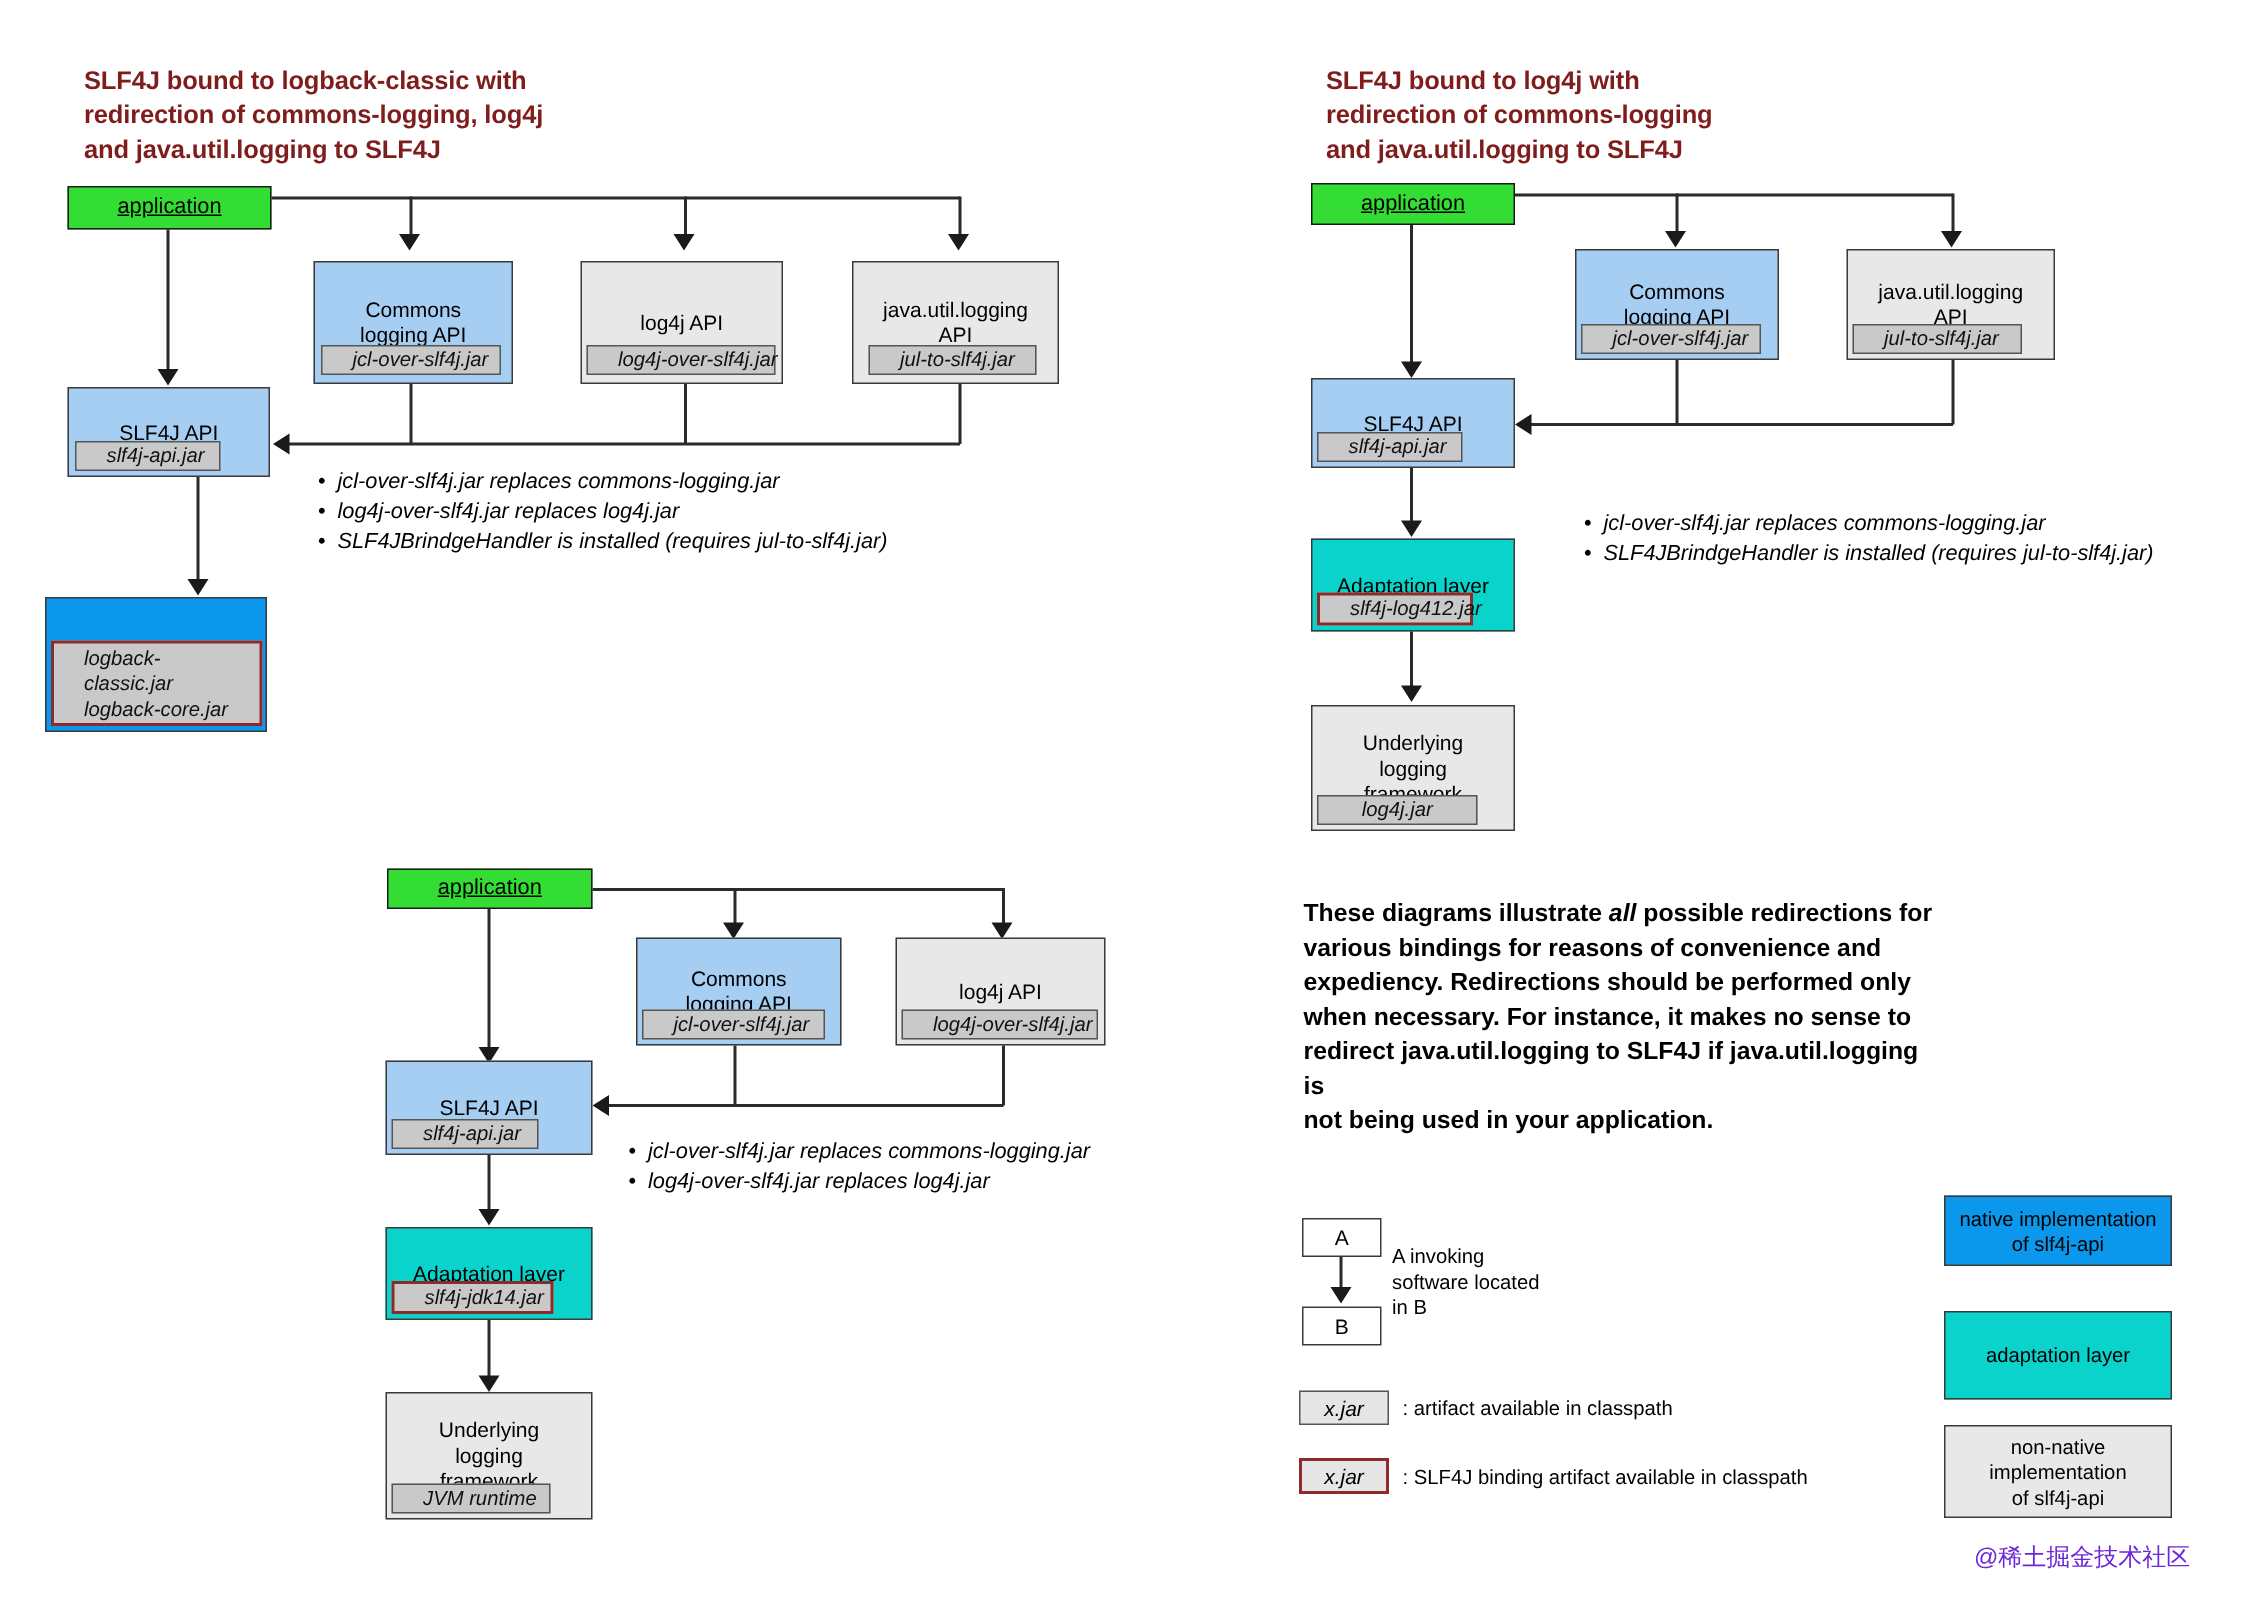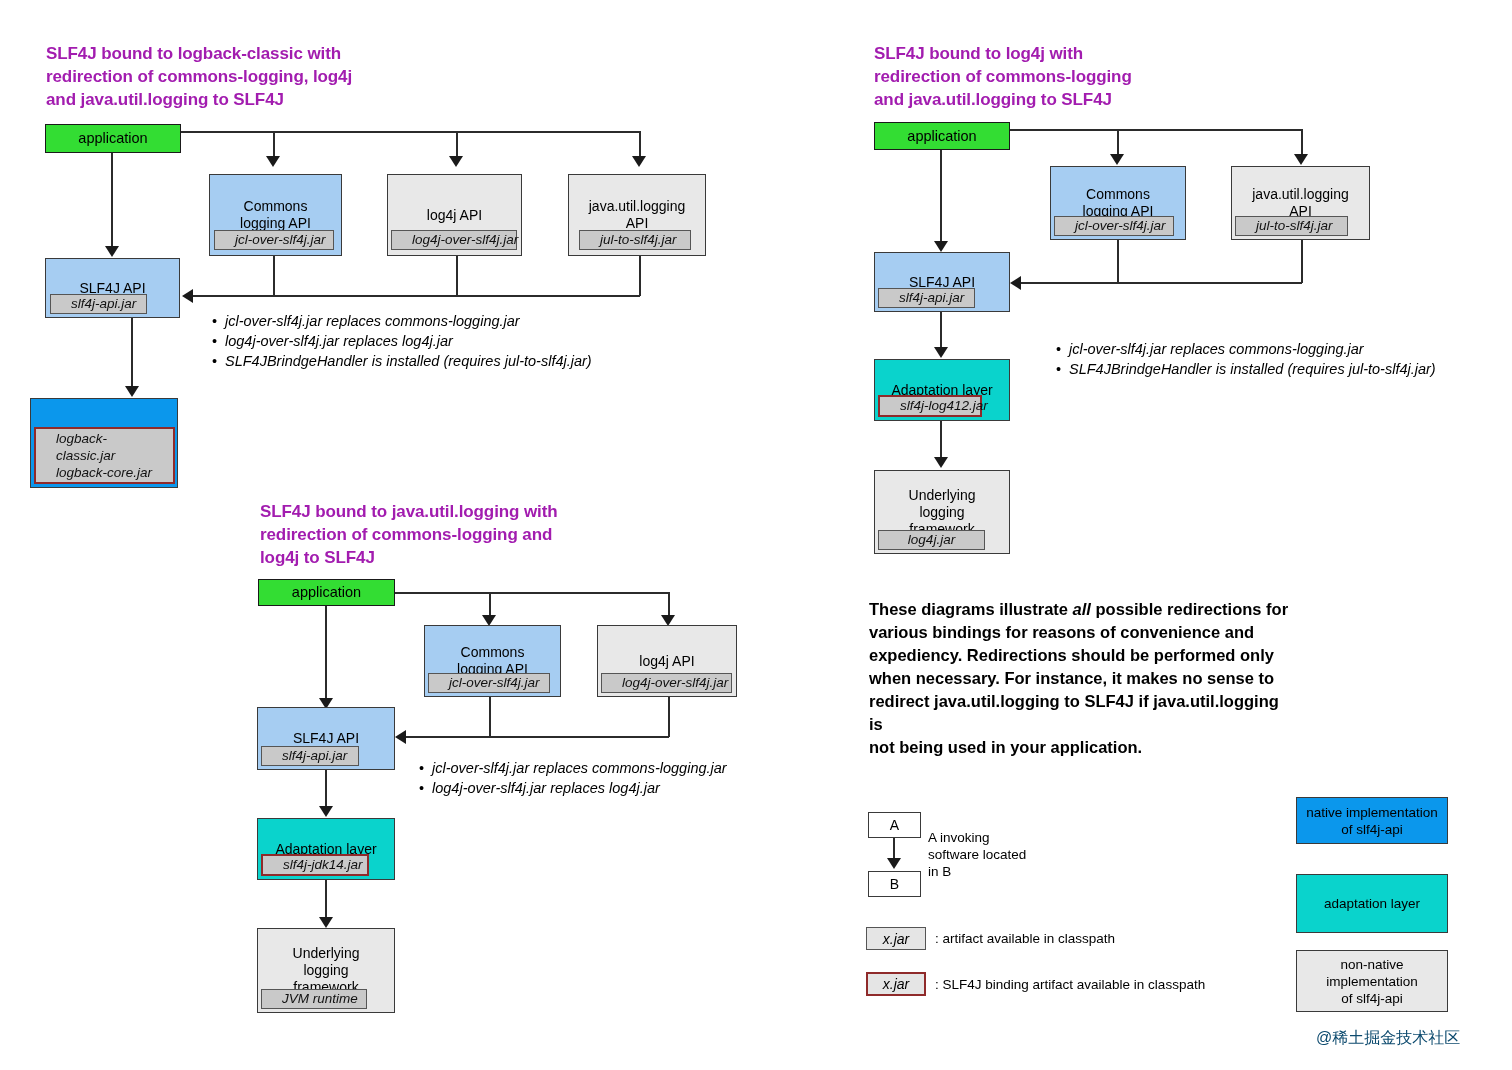--- a/index.html
+++ b/index.html
@@ -2,36 +2,36 @@
 <html><head>
 <meta charset="utf-8">
 <style>
   html,body{margin:0;padding:0;background:#ffffff;}
   body{width:1512px;height:1070px;position:relative;overflow:hidden;
        font-family:"Liberation Sans","DejaVu Sans",sans-serif;color:#000;}
   .canvas{position:absolute;left:0;top:0;width:1512px;height:1070px;}
 
   
   .title{position:absolute;font-weight:bold;font-size:17px;line-height:23px;
-         letter-spacing:-0.1px;white-space:pre-line;color:#a21caf;}
+         letter-spacing:-0.1px;white-space:pre-line;color:#7f1d1d;margin-left:10px;}
 
   
   .node{position:absolute;box-sizing:border-box;border:1px solid #3a3a3a;
         display:flex;flex-direction:column;align-items:stretch;}
   .node .cap{flex:1;display:flex;align-items:center;justify-content:center;
              text-align:center;font-size:14px;line-height:17px;padding:3px 4px;}
   .node .jarwrap{position:relative;height:0;}
   .jar{position:absolute;box-sizing:border-box;background:#c9c9c9;
        border:1px solid #555;font-style:italic;font-size:13.5px;line-height:16px;
        padding:1px 20px;white-space:nowrap;color:#111;}
   .jar.binding{border:2px solid #8f2a2a;background:#c9c9c9;}
   .jar.two{line-height:17px;}
 
   
-  .f-green{background:#33dd33;}
+  .f-green{background:#33dd33;text-decoration:underline;}
   .f-abstract{background:#a6cdf2;}
   .f-native{background:#0b97ec;}
   .f-adapt{background:#0ad3cc;}
   .f-gray{background:#e8e8e8;}
 
   .app{border:1px solid #1a1a1a;}
   .app .cap{font-size:14.5px;}
 
   
   .ln{position:absolute;background:#2b2b2b;}
@@ -59,21 +59,21 @@
           font-size:14px;}
   .lg-text{position:absolute;font-size:13.5px;line-height:17px;white-space:pre-line;}
   .lg-jar{position:absolute;box-sizing:border-box;background:#e5e5e5;border:1.5px solid #555;
           font-style:italic;font-size:14px;display:flex;align-items:center;
           justify-content:center;}
   .lg-jar.binding{border:2px solid #8f2a2a;}
   .lg-cap{position:absolute;font-size:13.5px;white-space:nowrap;}
   .swatch{position:absolute;box-sizing:border-box;border:1px solid #3a3a3a;
           display:flex;align-items:center;justify-content:center;text-align:center;
           font-size:13.5px;line-height:17px;}
-  .wm{position:absolute;color:#0c4a6e;font-size:16px;white-space:nowrap;}
+  .wm{position:absolute;color:#6d28d9;font-size:16px;white-space:nowrap;}
 </style>
 </head>
 <body>
 
 <div class="canvas">
 
   <div class="title" style="left:46px;top:42px;width:430px;">SLF4J bound to logback-classic with
 redirection of commons-logging, log4j
 and java.util.logging to SLF4J</div>
 
@@ -211,23 +211,20 @@
     <div class="jarwrap">
       <div class="jar" style="left:3px;bottom:3px;width:107px;text-align:center;">log4j.jar</div>
     </div>
   </div>
 
   <div class="notes" style="left:1056px;top:339px;">
     <div class="b">jcl-over-slf4j.jar replaces commons-logging.jar</div>
     <div class="b">SLF4JBrindgeHandler is installed (requires jul-to-slf4j.jar)</div>
   </div>
 
-  <div class="title" style="left:260px;top:500px;width:420px;">SLF4J bound to java.util.logging with
-redirection of commons-logging and
-log4j to SLF4J</div>
 
   <div class="node app f-green" style="left:258px;top:579px;width:137px;height:27px;">
     <div class="cap">application</div>
   </div>
 
   <div class="ln lnh" style="left:395px;top:592px;width:274px;"></div>
   <div class="ln lnv" style="left:489px;top:592px;height:25px;"></div>
   <div class="arrow-d" style="left:482px;top:615px;"></div>
   <div class="ln lnv" style="left:668px;top:592px;height:25px;"></div>
   <div class="arrow-d" style="left:661px;top:615px;"></div>

